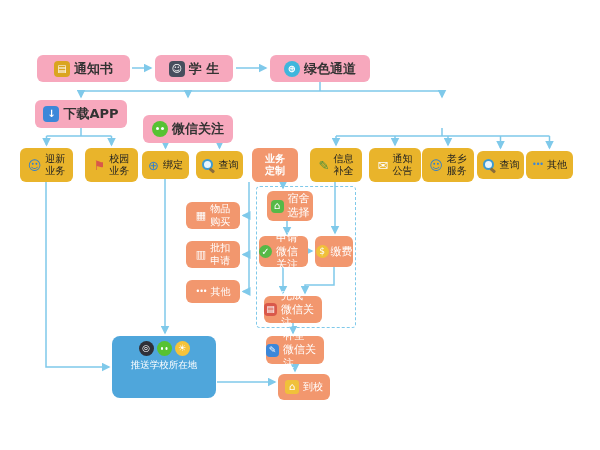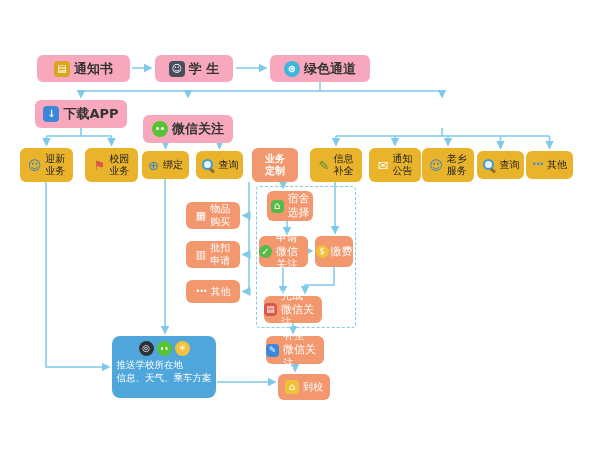--- a/index.html
+++ b/index.html
@@ -41,21 +41,21 @@
   .ic-wechatb::before{content:"";position:absolute;top:6px;left:4px;width:3px;height:3px;border-radius:50%;background:#fff;box-shadow:5px 0 0 #fff}
   .ic-monitor{position:relative;width:18px;height:16px;flex:none}
   .ic-monitor::before{content:"";position:absolute;left:1px;top:1px;width:15px;height:10px;border:2px solid #4a9de8;border-radius:2px;background:#fff}
   .ic-monitor::after{content:"";position:absolute;left:6px;top:12px;width:5px;height:3px;background:#4a9de8}
   .dotrow{display:flex;gap:3px}
   .dot{width:15px;height:15px;border-radius:50%;display:inline-flex;align-items:center;justify-content:center;color:#fff;font-size:9px;line-height:1}
   .dot-weibo{background:#2f3038}
   .dot-wechat{background:#57c232;position:relative}
   .dot-wechat::before{content:"";position:absolute;top:6px;left:4px;width:2.5px;height:2.5px;border-radius:50%;background:#fff;box-shadow:4.5px 0 0 #fff}
   .dot-sun{background:#f5c33b}
-  .pushtext{line-height:1.35;text-align:left}
+  .pushtext{line-height:1.35;text-align:center}
   .pushtext .ln{display:block}
 </style>
 </head>
 <body>
 
 <div class="stage">
 
   <svg class="wires" width="600" height="450">
     <defs>
       <marker id="ah" viewBox="0 0 6 6" markerWidth="6" markerHeight="6" refX="5" refY="3" orient="auto">
@@ -251,17 +251,16 @@
   </div>
 
   <div class="bluebox" style="left:112px;top:336px;width:104px;height:62px">
     <span class="dotrow">
       <span class="dot dot-weibo">◎</span>
       <span class="dot dot-wechat"></span>
       <span class="dot dot-sun">☀</span>
     </span>
     <span class="pushtext">
         <span class="ln">推送学校所在地</span>
-        <span class="ln">信息、天气、乘车方案</span>
       </span>
   </div>
 
 </div>
 
 </body></html>

